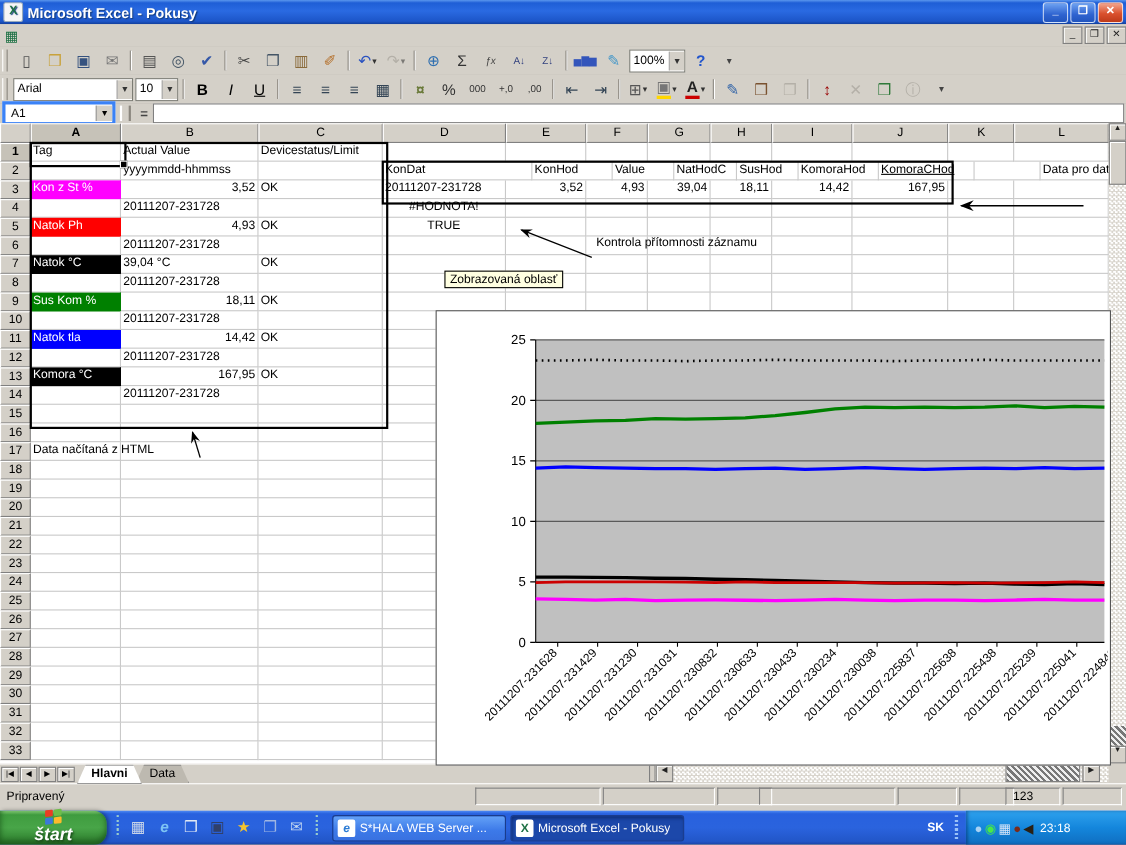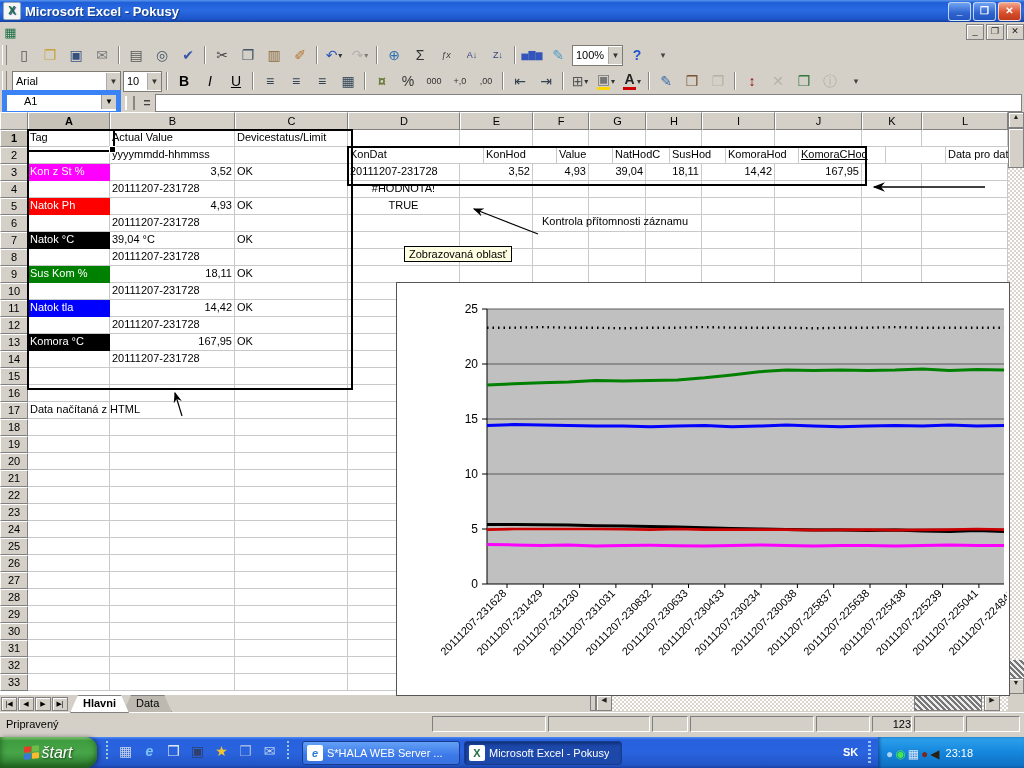--- a/index.html
+++ b/index.html
@@ -38,22 +38,22 @@
     font-size:11px;padding-left:3px;margin:0 1px;}
   .combo .cval{flex:1;overflow:hidden;white-space:nowrap;}
   .ddbtn{width:13px;height:17px;background:#D4D0C8;border-left:1px solid #aaa;
     font-size:8px;line-height:17px;text-align:center;color:#333;}
   .ddarrow{font-size:8px;color:#333;margin-left:1px;}
   .glyphwrap{display:flex;flex-direction:column;align-items:center;line-height:1;}
   .colorbar{width:13px;height:3px;margin-top:1px;}
   
   .formulabar{position:absolute;left:0;top:94px;right:0;height:18px;background:#D4D0C8;
     border-bottom:1px solid #999;display:flex;align-items:center;font-size:11px;}
-  .namebox{width:92px;height:16px;margin-left:2px;background:#fff;border:5px solid #3b82f6;
-    display:flex;align-items:flex-start;padding-left:17px;}
+  .namebox{width:92px;height:16px;margin-left:2px;background:#fff;border:3px solid #3b82f6;
+    display:flex;align-items:center;padding-left:5px;}
   .namebox .nbdd{margin-left:auto;width:14px;height:14px;background:#D4D0C8;font-size:8px;
     text-align:center;line-height:14px;border-left:1px solid #999;}
   .fbsep{width:6px;height:14px;margin:0 4px;border-left:2px solid #fff;border-right:2px solid #8a867e;}
   .eqbtn{width:16px;height:15px;text-align:center;font-weight:bold;font-size:12px;color:#444;}
   .fbinput{flex:1;height:16px;background:#fff;border:1px solid #808080;margin-right:2px;}
   
   #grid{position:absolute;left:0;top:112px;width:1008px;height:582px;background:#fff;overflow:hidden;z-index:1;}
   #colhdr{display:flex;height:18px;}
   .hdr{box-sizing:border-box;background:#D4D0C8;border-top:1px solid #fff;border-left:1px solid #fff;
     border-right:1px solid #808080;border-bottom:1px solid #808080;font-size:11px;color:#000;
@@ -99,30 +99,30 @@
     background:repeating-conic-gradient(#fff 0% 25%,#d9d5cd 0% 50%) 0 0/4px 4px;}
   #hthumb{position:absolute;left:318px;top:0;width:68px;height:16px;box-sizing:border-box;
     border:1px solid #808080;background:repeating-linear-gradient(45deg,#777 0 2px,#eee 2px 4px);}
   #hsplit{position:absolute;left:590px;top:695px;width:6px;height:16px;background:#D4D0C8;border:1px solid #808080;box-sizing:border-box;}
   #sbcorner{position:absolute;left:1008px;top:694px;width:16px;height:18px;background:#D4D0C8;}
   
   #statusbar{position:absolute;left:0;top:712px;width:1024px;height:25px;background:#D4D0C8;
     border-top:1px solid #fff;font-size:11px;}
   #status-left{position:absolute;left:6px;top:5px;}
   .panel{position:absolute;top:3px;height:16px;box-sizing:border-box;
-    border:1px solid;border-color:#808080 #fff #fff #808080;text-align:right;line-height:14px;}
+    border:1px solid;border-color:#808080 #fff #fff #808080;text-align:left;line-height:14px;padding-left:48px;}
   
   #taskbar{position:absolute;left:0;top:737px;width:1024px;height:31px;
     background:linear-gradient(180deg,#4E8BF5 0%,#2861DE 9%,#2A63DE 50%,#2256C8 90%,#1941A5 100%);
     display:flex;align-items:center;color:#fff;}
   #startbtn{position:absolute;left:0;top:0;width:97px;height:31px;border-radius:0 12px 12px 0;
     background:linear-gradient(180deg,#8BD07B 0%,#3F9C3F 12%,#48A548 50%,#2E7D2E 95%);
     box-shadow:inset 0 -3px 6px #1c5a1c, 2px 0 4px rgba(0,0,0,.4);
     display:flex;align-items:center;justify-content:center;gap:2px;
-    font-size:16px;font-weight:normal;font-style:italic;text-shadow:1px 1px 2px #1a4a1a;}
+    font-size:16px;font-weight:bold;font-style:italic;text-shadow:1px 1px 2px #1a4a1a;flex-direction:column;}
   .flag{display:grid;grid-template-columns:7px 7px;grid-template-rows:6px 6px;gap:1px;transform:skewY(-6deg);}
   .flag i{border-radius:1px;}
   #quicklaunch{position:absolute;left:104px;top:4px;display:flex;gap:7px;align-items:center;}
   .qlsep{width:2px;height:20px;background:repeating-linear-gradient(180deg,#9cc 0 2px,transparent 2px 4px);margin:0 2px;}
   .qicon{width:17px;height:18px;font-size:14px;line-height:18px;text-align:center;}
   .task{position:absolute;top:4px;width:158px;height:24px;border-radius:3px;border:1px solid #1a3c8c;
     background:linear-gradient(180deg,#63A1F7,#3C79E8 60%,#3971E0);display:flex;align-items:center;
     padding:0 4px;font-size:11px;color:#fff;box-sizing:border-box;}
   .task.active{background:#1C48AA;box-shadow:inset 1px 2px 3px #10307a;}
   .task .ticon{width:16px;height:16px;flex:none;background:#fff;border-radius:2px;font-size:11px;

